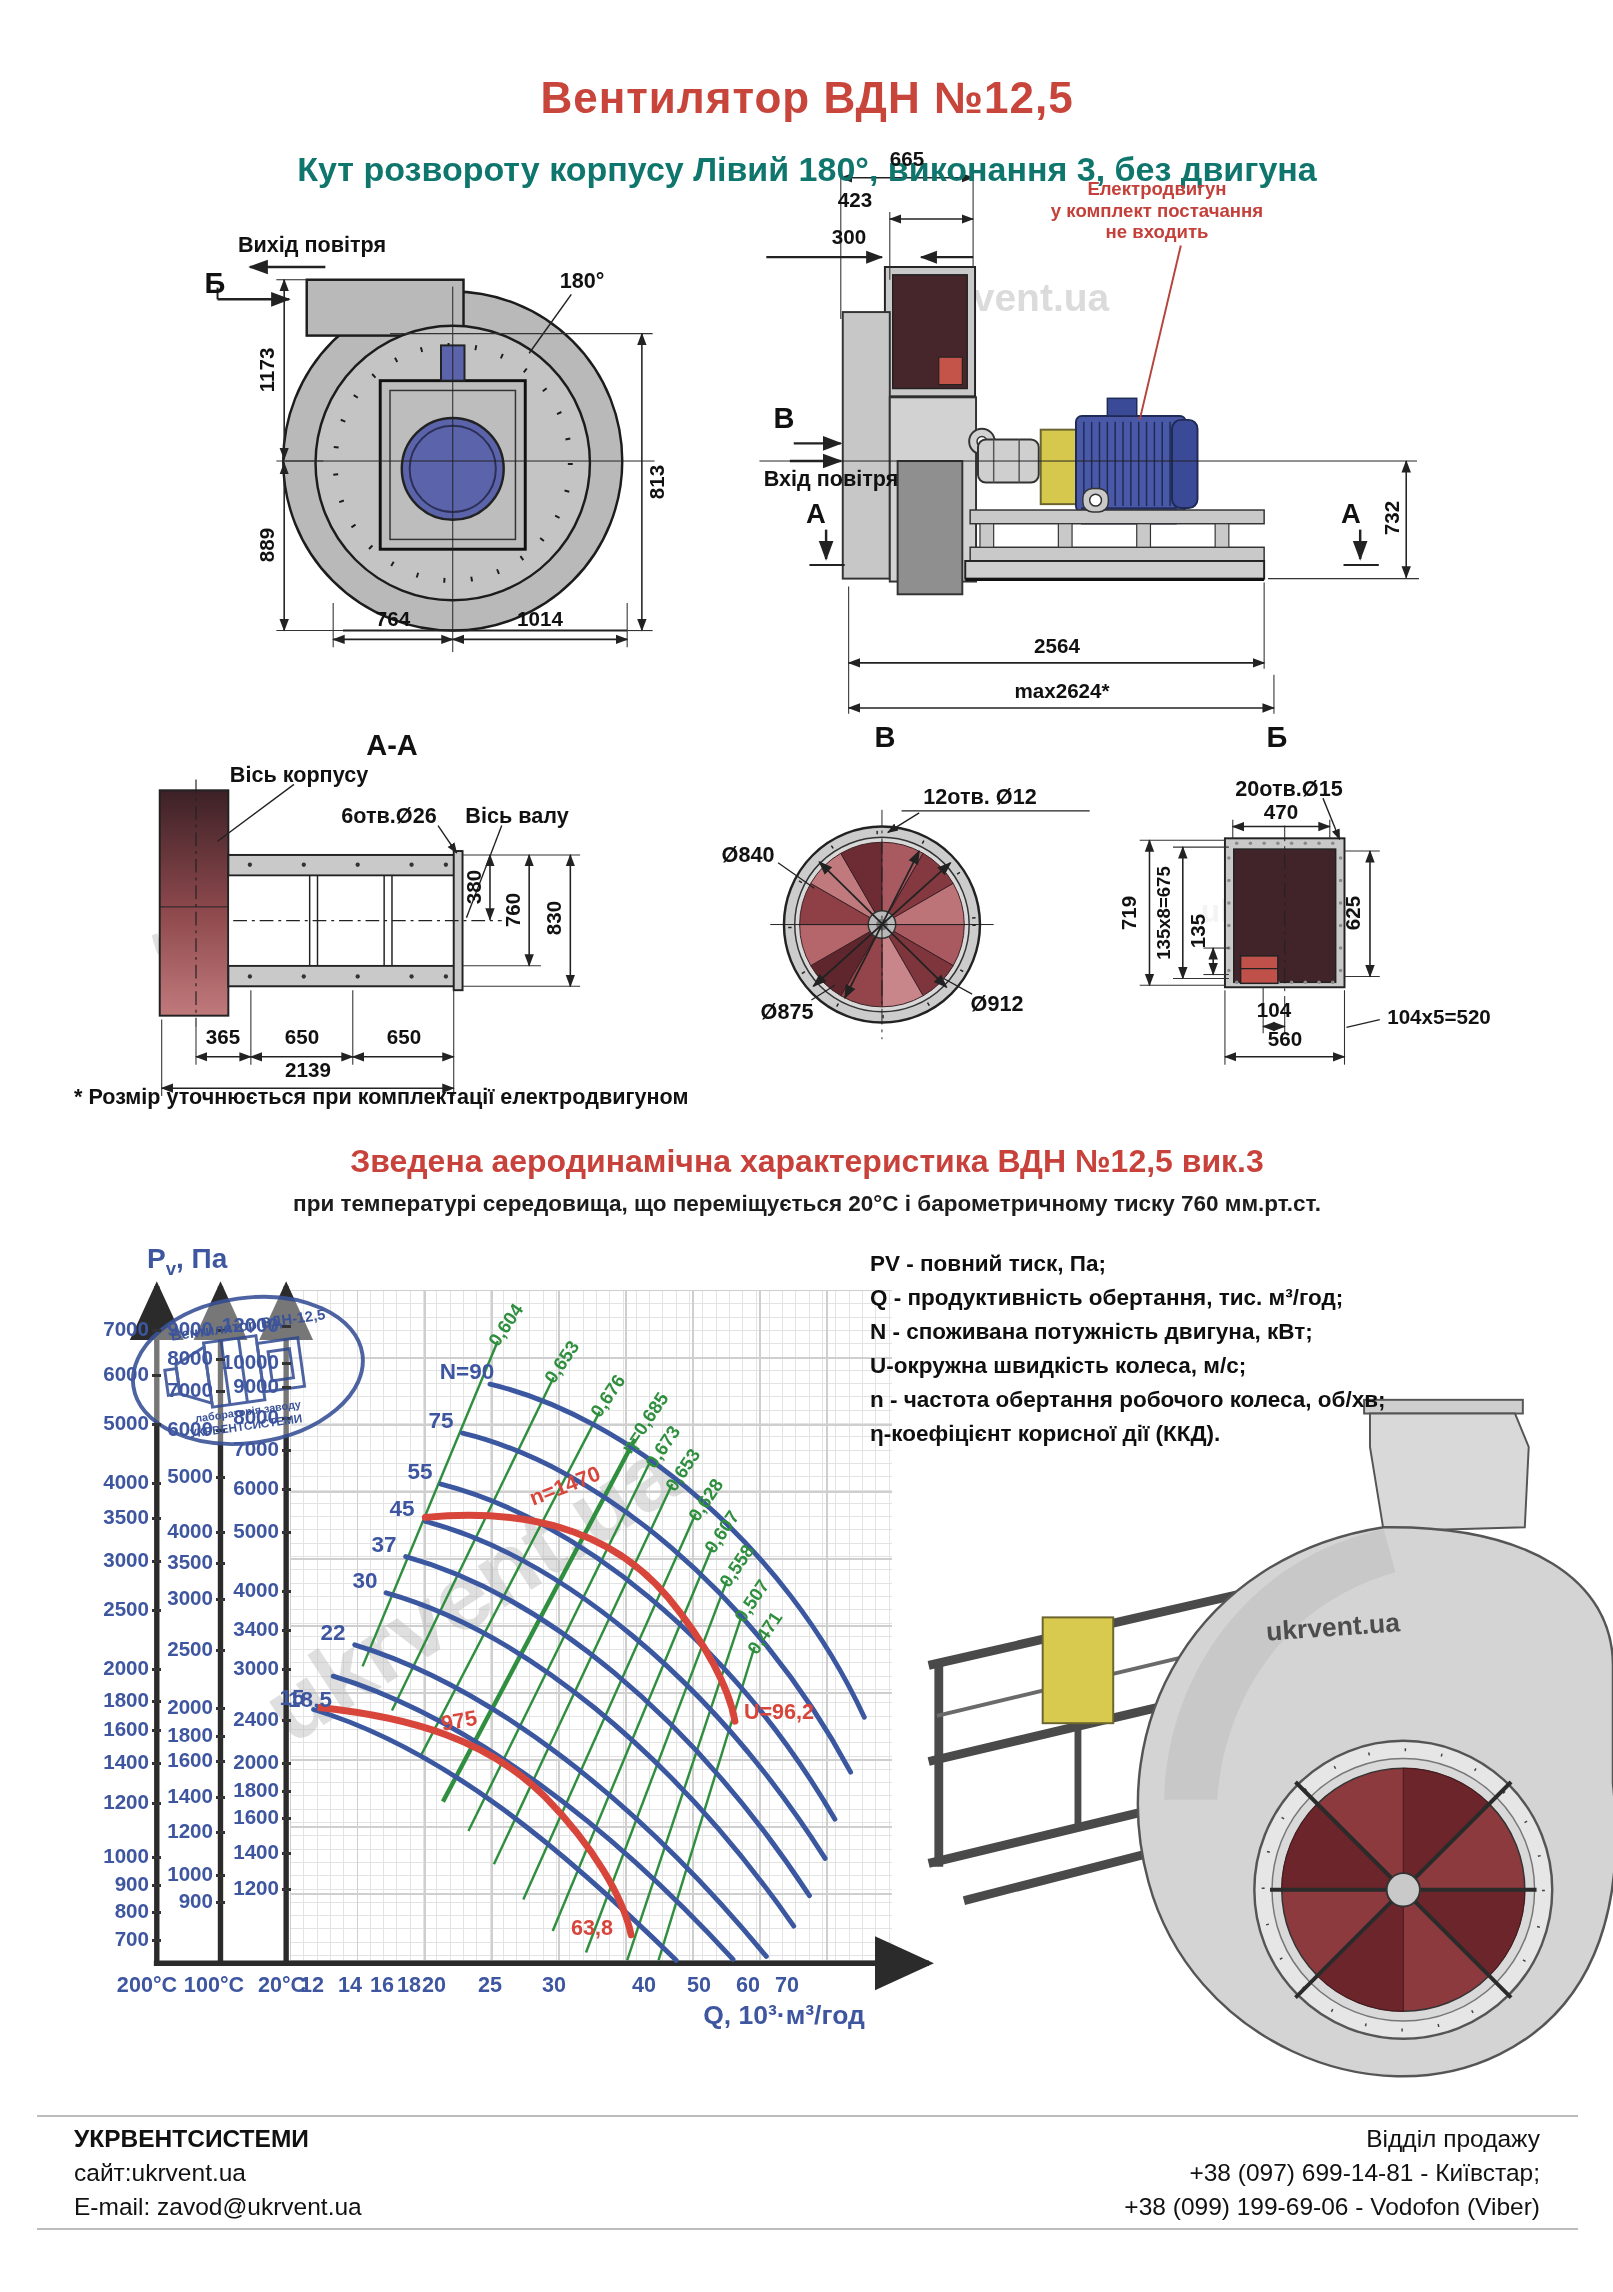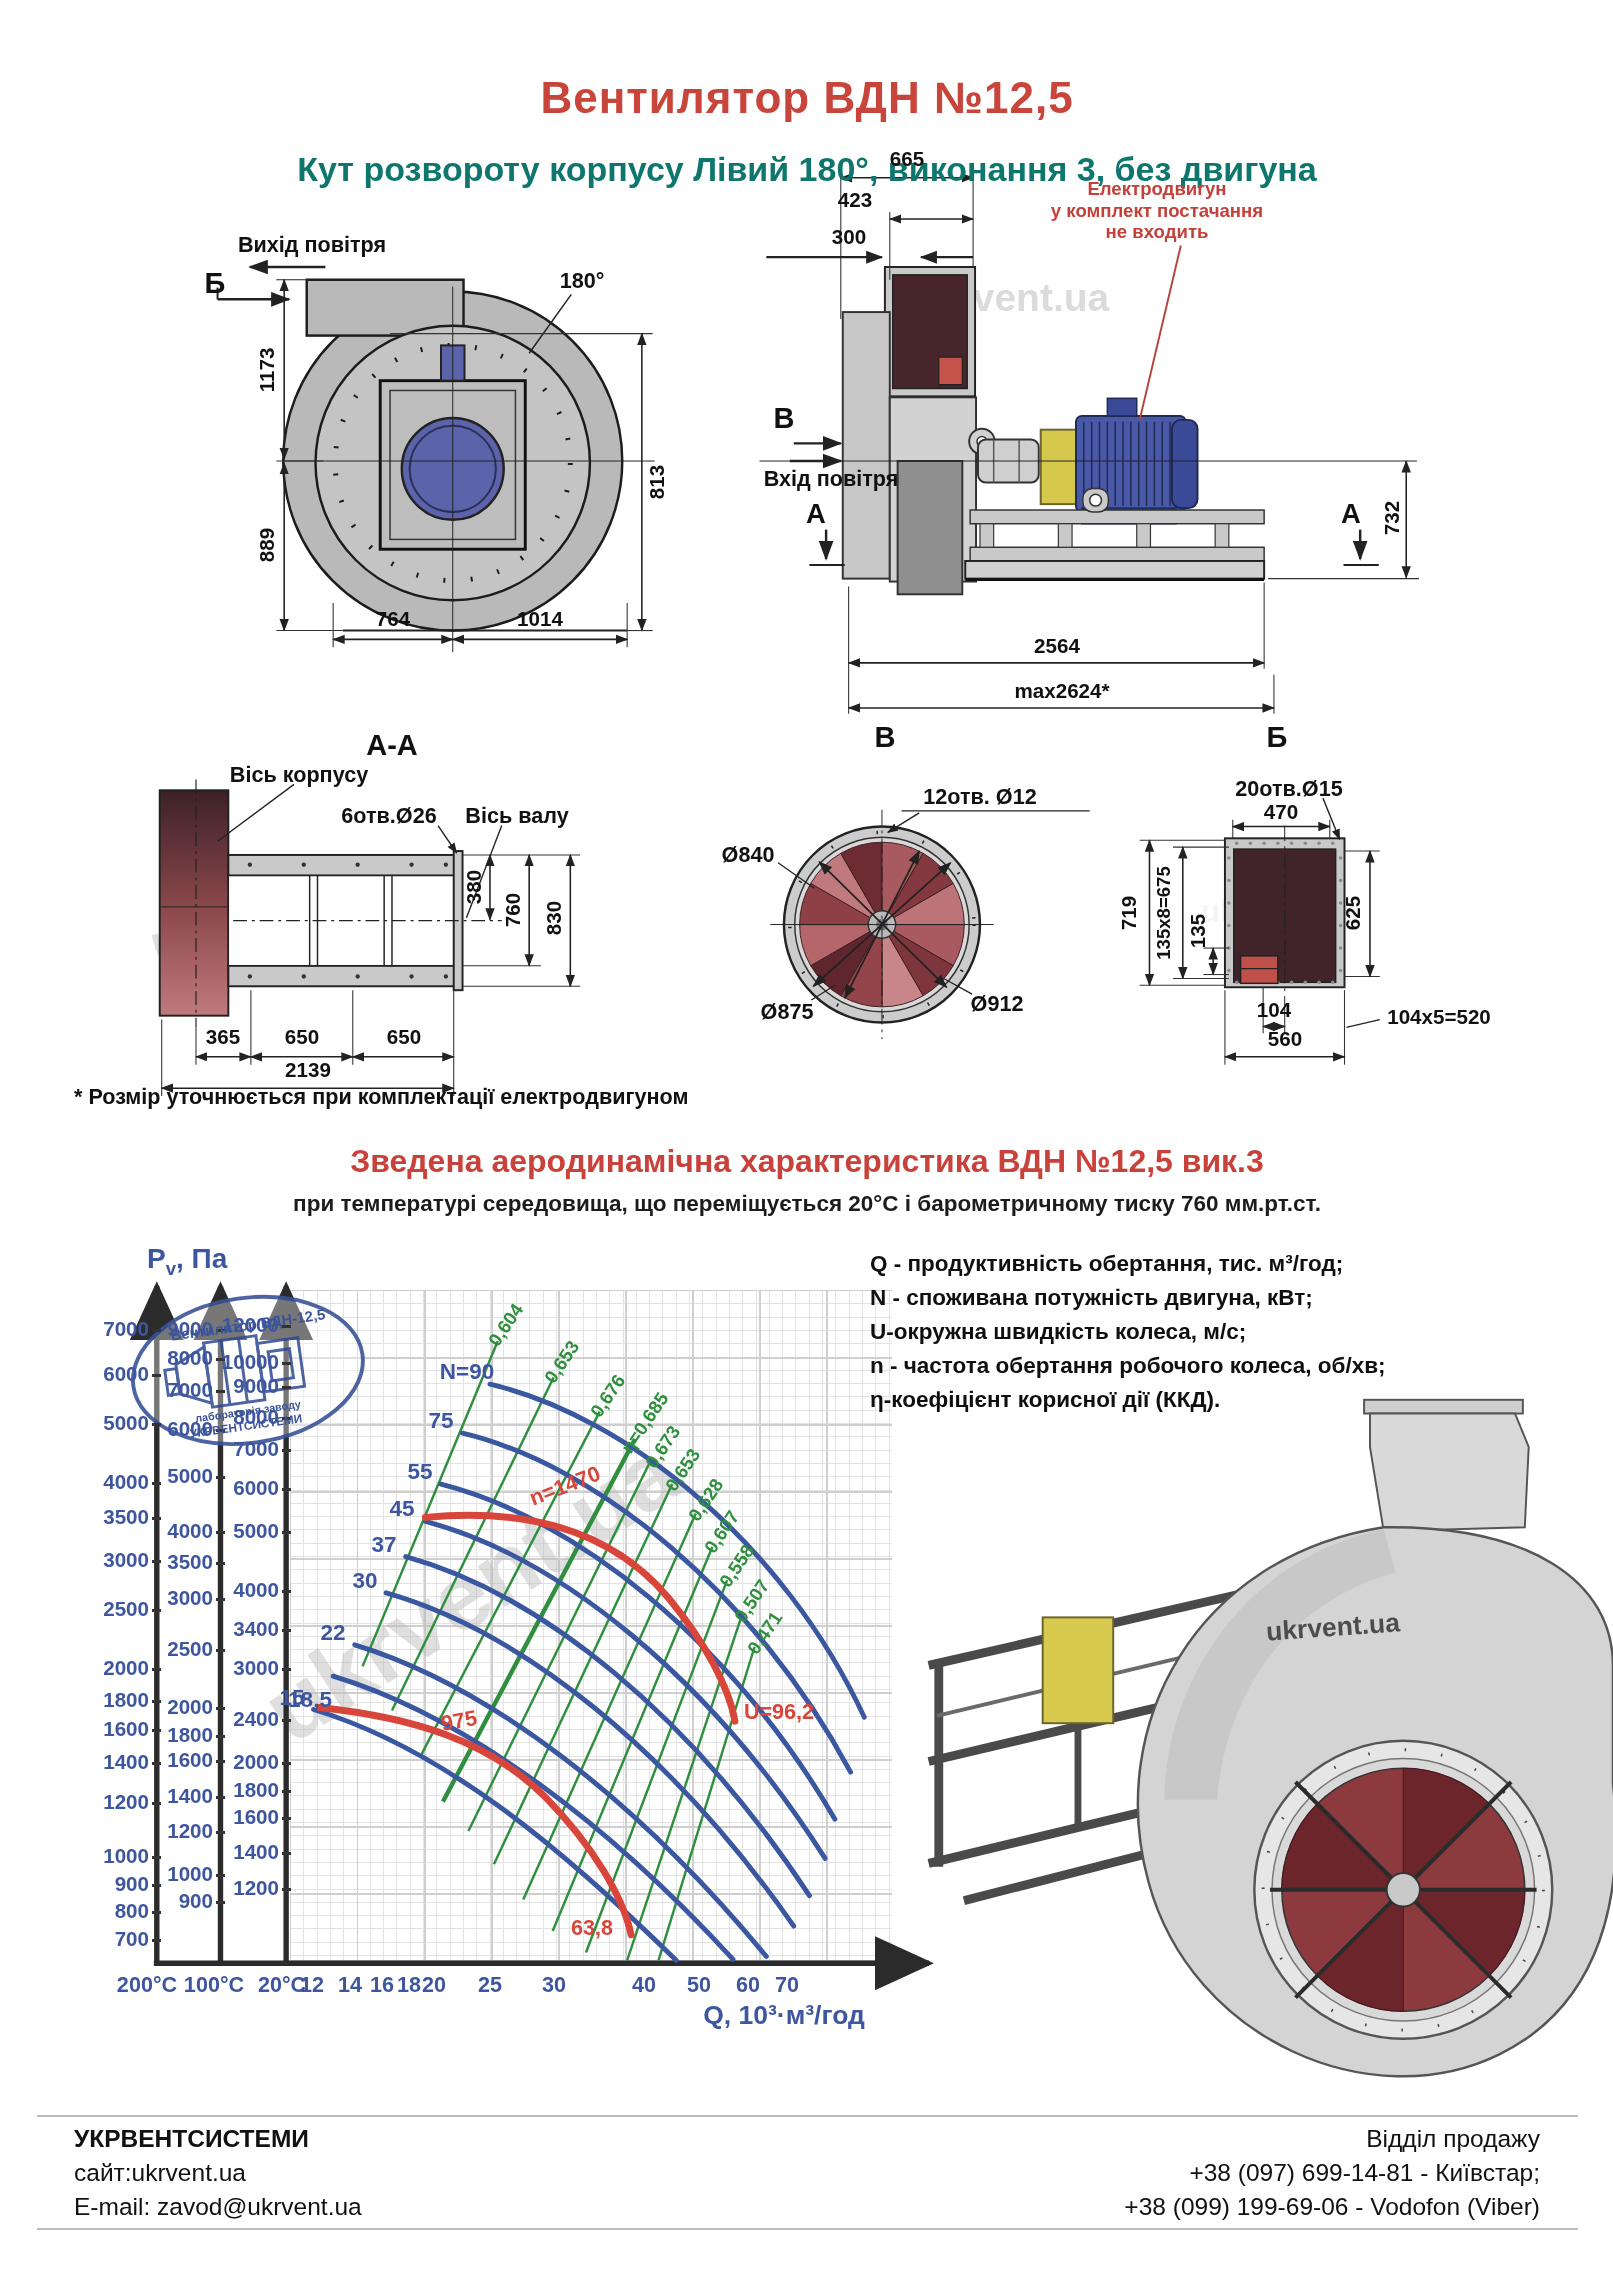--- a/index.html
+++ b/index.html
@@ -562,20 +562,21 @@
   <div class="l rlb c" style="left:565px;top:1486px;transform:translate(-50%,-50%) rotate(-21deg);">n=1470</div>
   <div class="l rlb c" style="left:459px;top:1721px;transform:translate(-50%,-50%) rotate(-10deg);">975</div>
   <div class="l rlb c" style="left:779px;top:1712px;">U=96,2</div>
   <div class="l rlb c" style="left:592px;top:1928px;">63,8</div>
 
   <div class="l stamp-t c" style="left:248px;top:1325px;font-size:14.7px;font-weight:700;transform:translate(-50%,-50%) rotate(-8deg);">Вентилятор ВДН-12,5</div>
   <div class="l stamp-t c" style="left:248px;top:1411px;font-size:10.8px;font-weight:700;transform:translate(-50%,-50%) rotate(-8deg);">лабораторія заводу</div>
   <div class="l stamp-t c" style="left:246px;top:1426px;font-size:11.8px;font-weight:700;transform:translate(-50%,-50%) rotate(-8deg);">УКРВЕНТСИСТЕМИ</div>
 
   <div class="l" style="left:870px;top:1247px;">
+    <div class="legend-line">PV - повний тиск, Па;</div>
     <div class="legend-line">Q - продуктивність обертання, тис. м³/год;</div>
     <div class="legend-line">N - споживана потужність двигуна, кВт;</div>
     <div class="legend-line">U-окружна швидкість колеса, м/с;</div>
     <div class="legend-line">n - частота обертання робочого колеса, об/хв;</div>
     <div class="legend-line">η-коефіцієнт корисної дії (ККД).</div>
   </div>
 
   <div class="footer-line" style="top:2115px;"></div>
   <div class="footer-line" style="top:2228px;"></div>
   <div class="l ft" style="left:74px;top:2125px;font-weight:600;">УКРВЕНТСИСТЕМИ</div>

